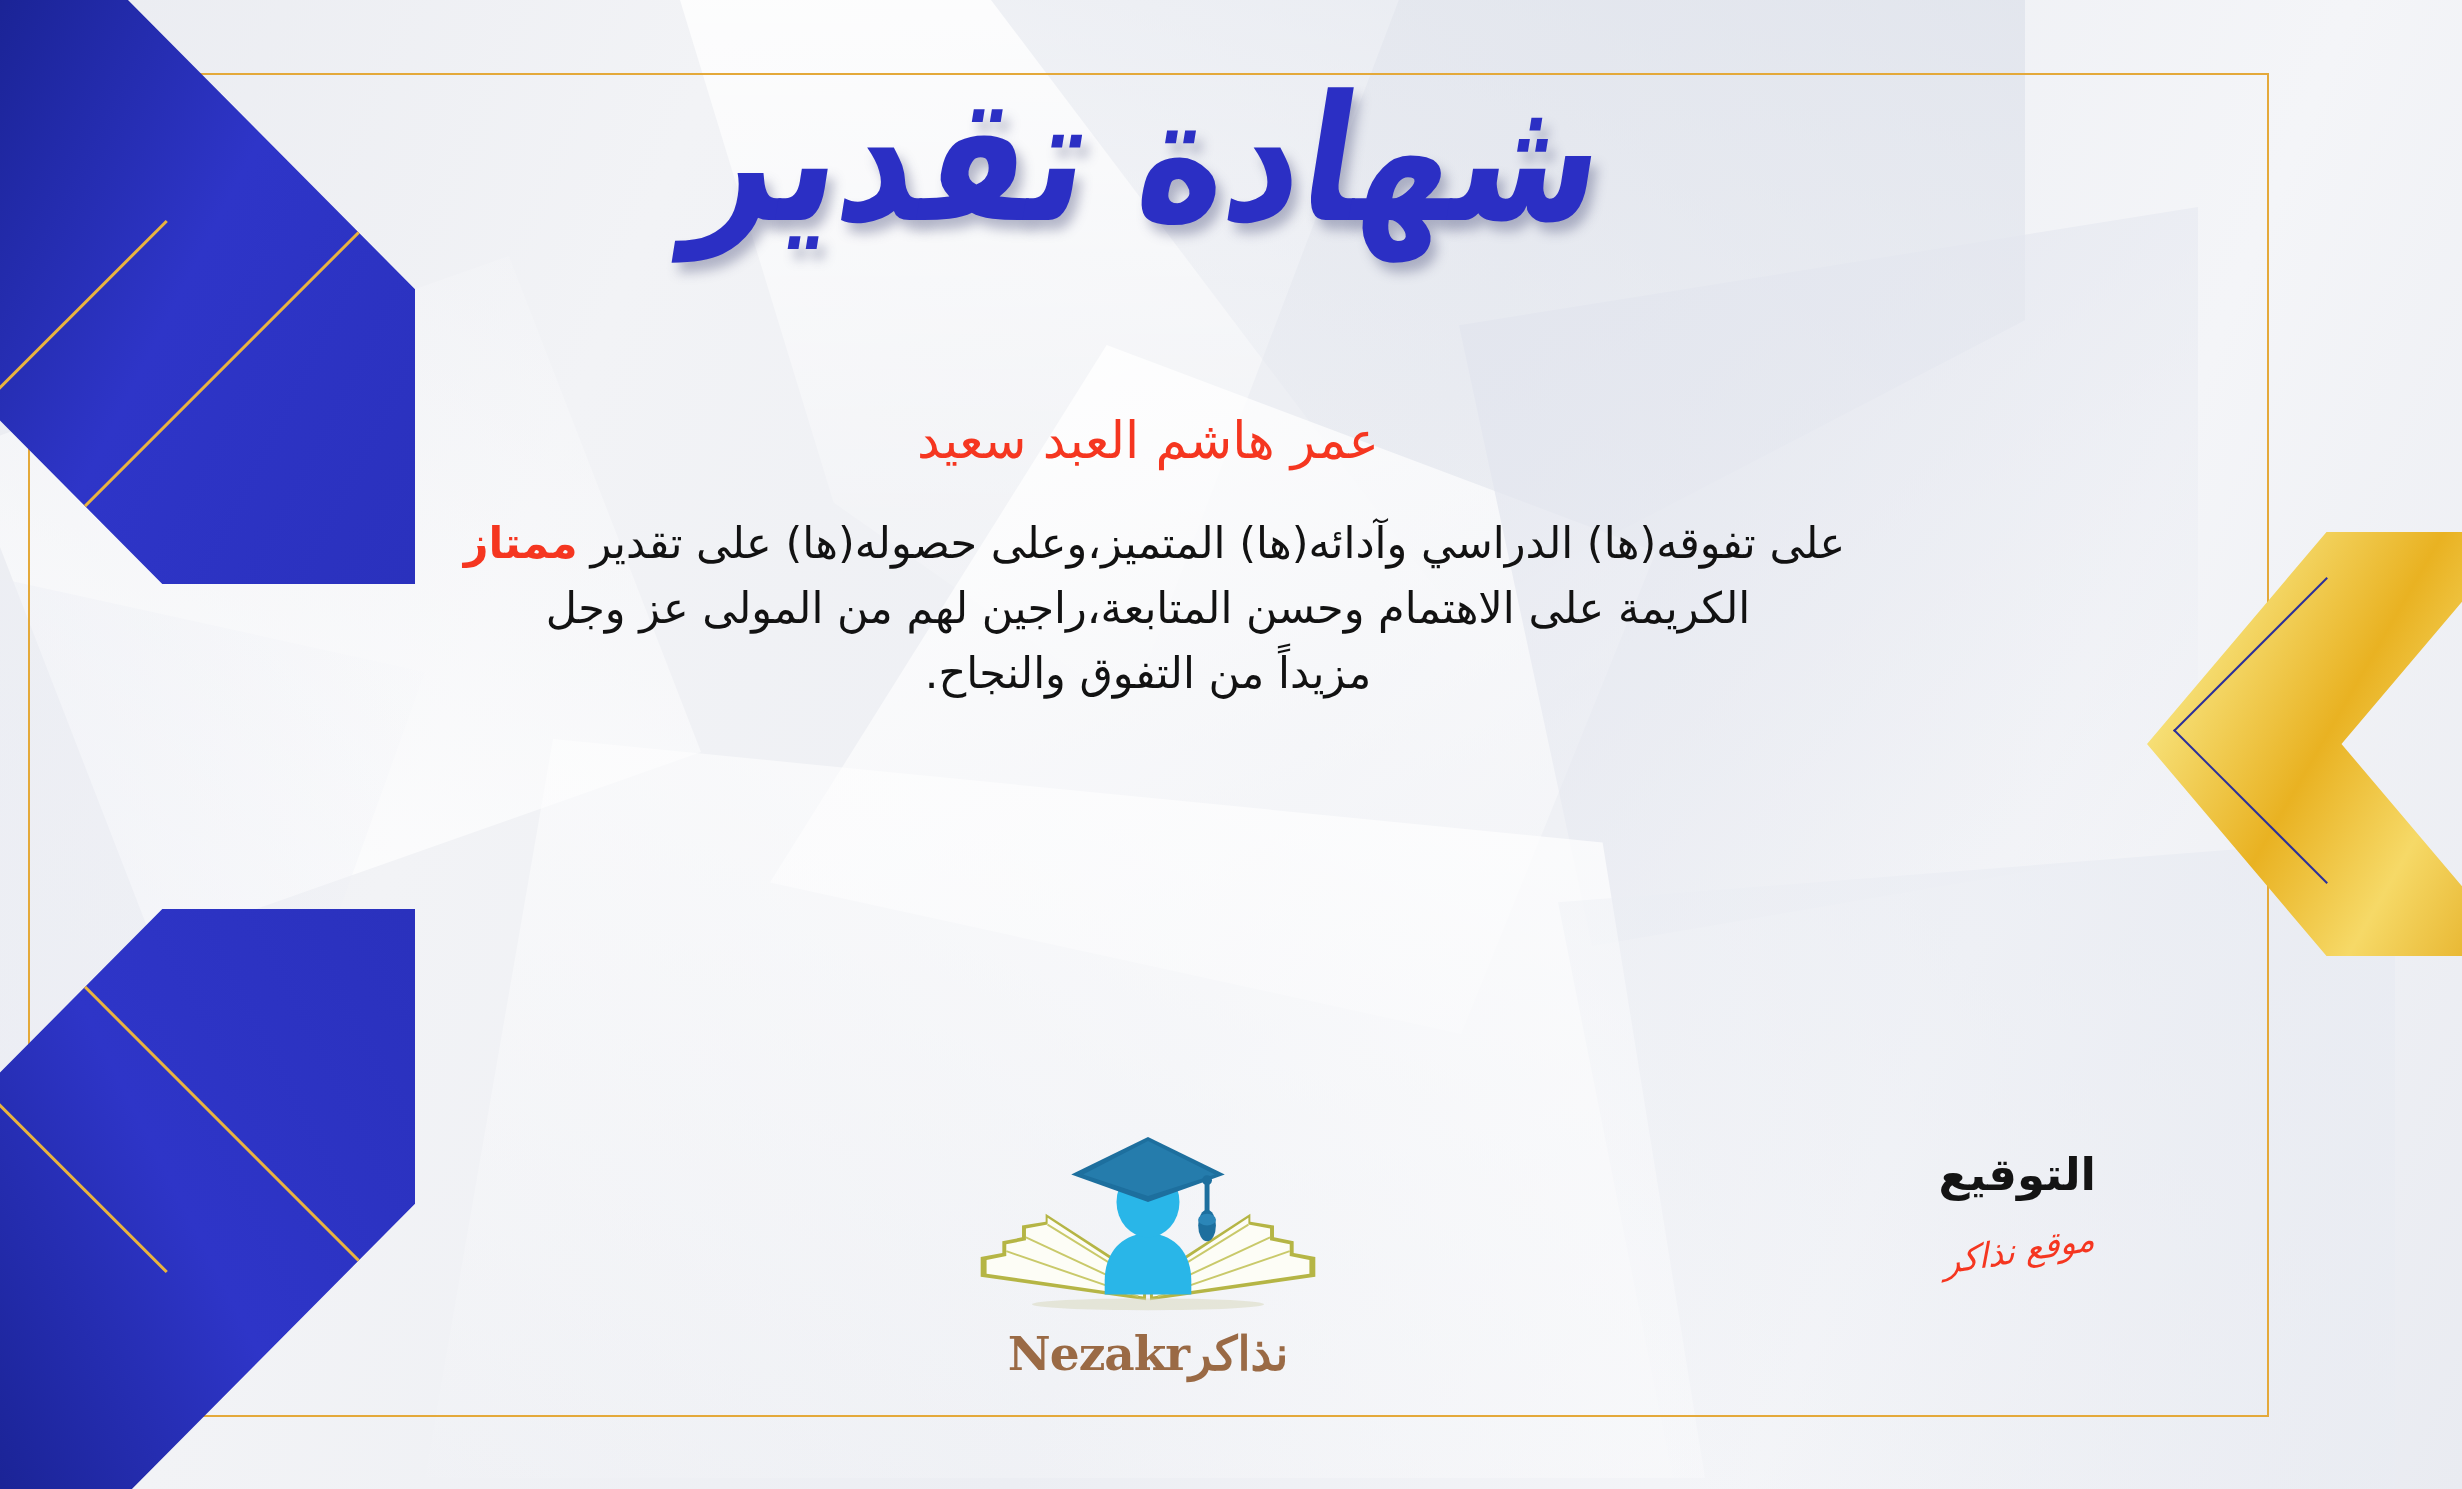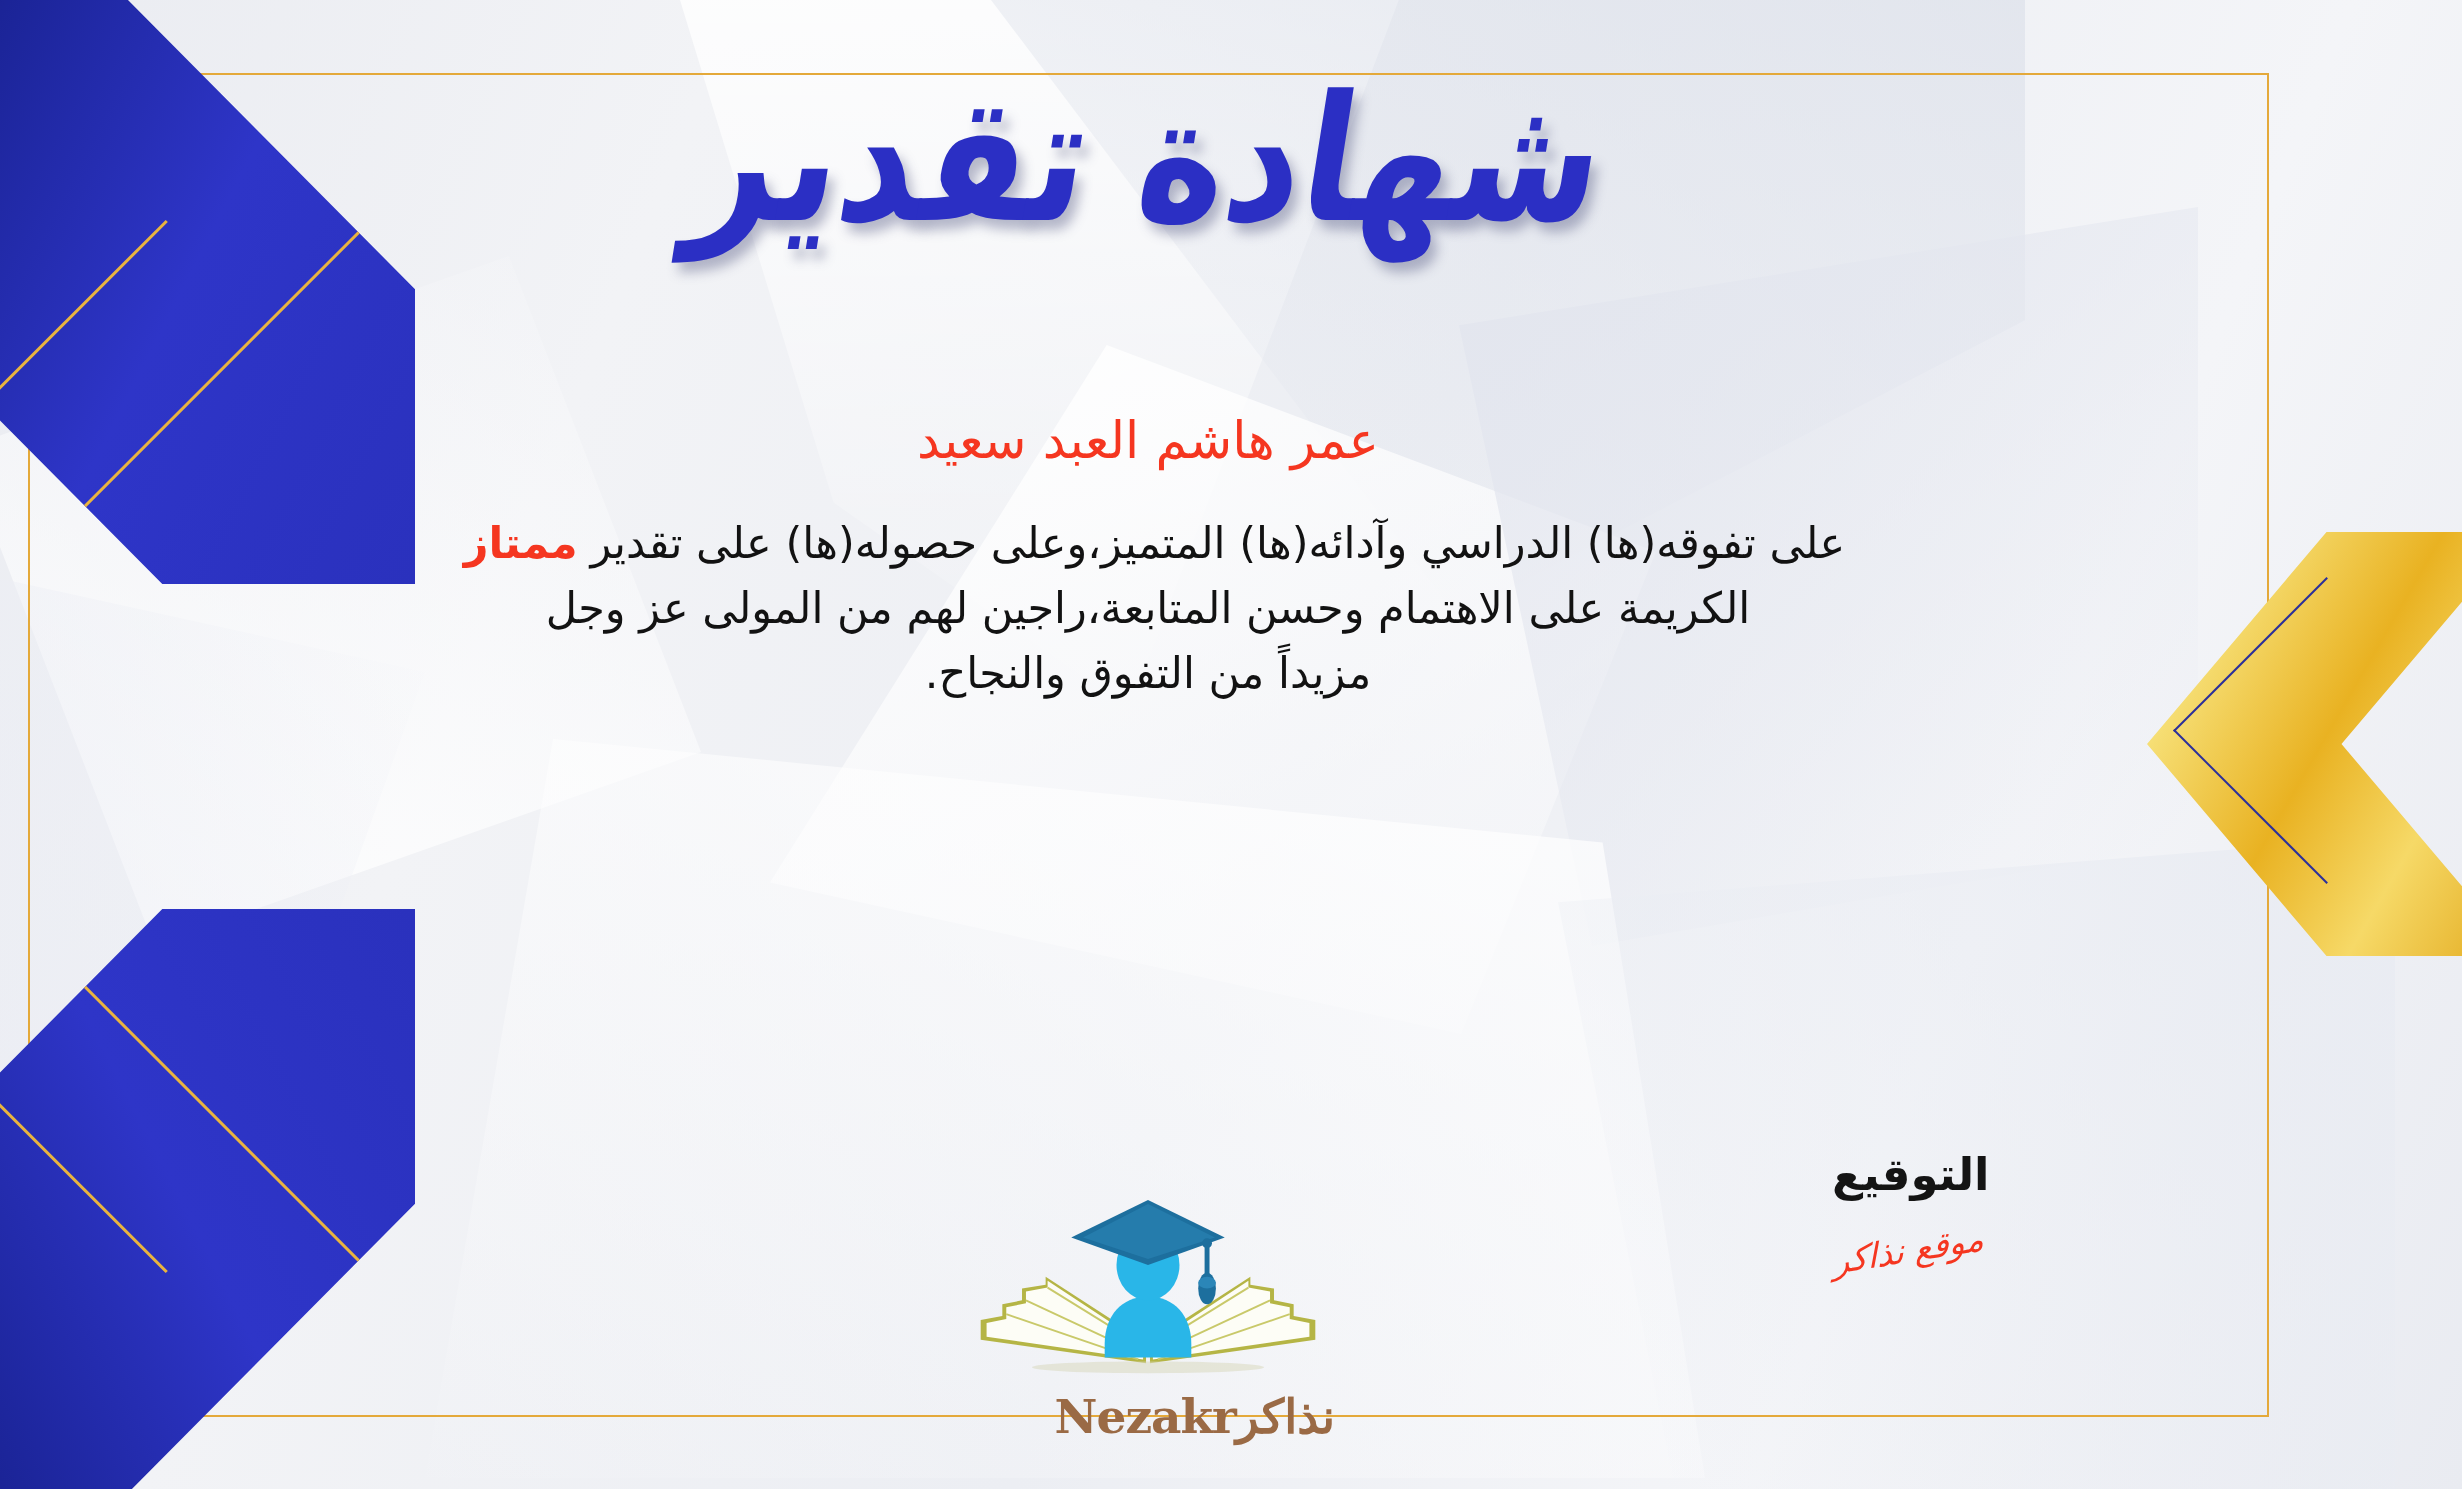--- a/index.html
+++ b/index.html
@@ -198,23 +198,23 @@
   .paragraph .hl {
     color: #f53620;
     font-weight: 700;
     padding: 0 12.8px;
   }
   .p-line { display: block; white-space: nowrap; }
 
   
   .sig-block {
     position: absolute;
-    right: 374px;
+    right: 366px;
     top: 1152px;
-    text-align: left;
+    text-align: right;
     direction: rtl;
     width: 256px;
   }
   .sig-label {
     font-size: 45px;
     font-weight: 600;
     color: #141414;
     line-height: 1;
   }
   .sig-script {
@@ -226,22 +226,23 @@
     transform: rotate(-9deg) skewX(-6deg);
     display: inline-block;
     line-height: 1;
   }
 
   
   .logo {
     position: absolute;
     left: 50%;
     transform: translateX(-50%);
-    top: 1194px;
+    top: 1131px;
     width: 374px;
+    text-align: center;
   }
   .logo-mark { width: 374px; height: 197px; display: block; }
   .logo-text {
     margin-top: -2px;
     font-size: 47px;
     font-weight: 700;
     color: #9a6a45;
     font-family: "DejaVu Serif", "Liberation Serif", serif;
     letter-spacing: -1px;
     direction: rtl;

